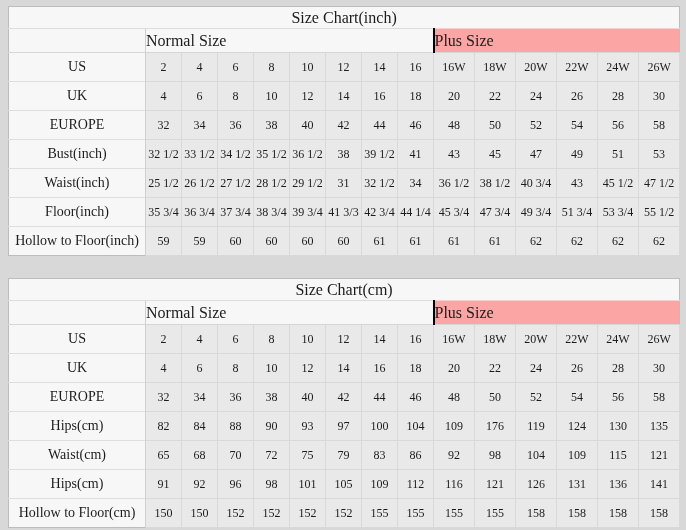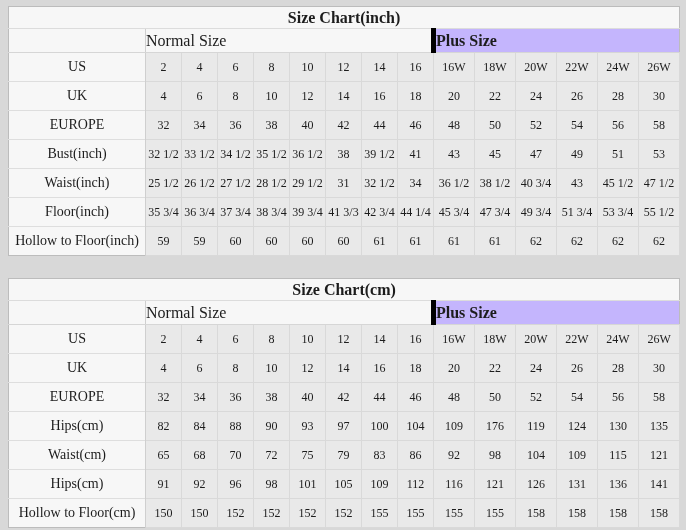--- a/index.html
+++ b/index.html
@@ -28,42 +28,41 @@
     background: var(--table-bg, #f7f7f7);
     border: 1px solid #bcbcbc;
   }
   col.c-label { width: 137px; }
   col.c-norm  { width: 36px; }
   col.c-plus  { width: 41px; }
 
   tr.title-row th {
     height: 21px;
     font-size: 16px;
-    font-weight: bold;
+    font-weight: normal;
     text-align: center;
     background: var(--table-bg, #f7f7f7);
     border-bottom: 1px solid #dcdcdc;
     padding: 0;
   }
   tr.group-row th {
     height: 23px;
     font-size: 16px;
     font-weight: normal;
     text-align: left;
     background: var(--table-bg, #f7f7f7);
     border-bottom: 1px solid #d6d6d6;
     padding: 0;
   }
   tr.group-row th.corner-cell {
     border-right: 1px solid #cfcfcf;
   }
   tr.group-row th.group-cell.plus {
-    border-left: 5px solid #000000;
-    background: #c4b5fd;
-    font-weight: bold;
+    border-left: 2px solid #000000;
+    background: #fca5a5;
   }
   tbody th.label-cell {
     height: 28px;
     font-weight: normal;
     font-size: 14px;
     text-align: center;
     background: var(--table-bg, #f7f7f7);
     border-top: 1px solid #dedede;
     border-right: 1px solid #cfcfcf;
     padding: 0 2px;

